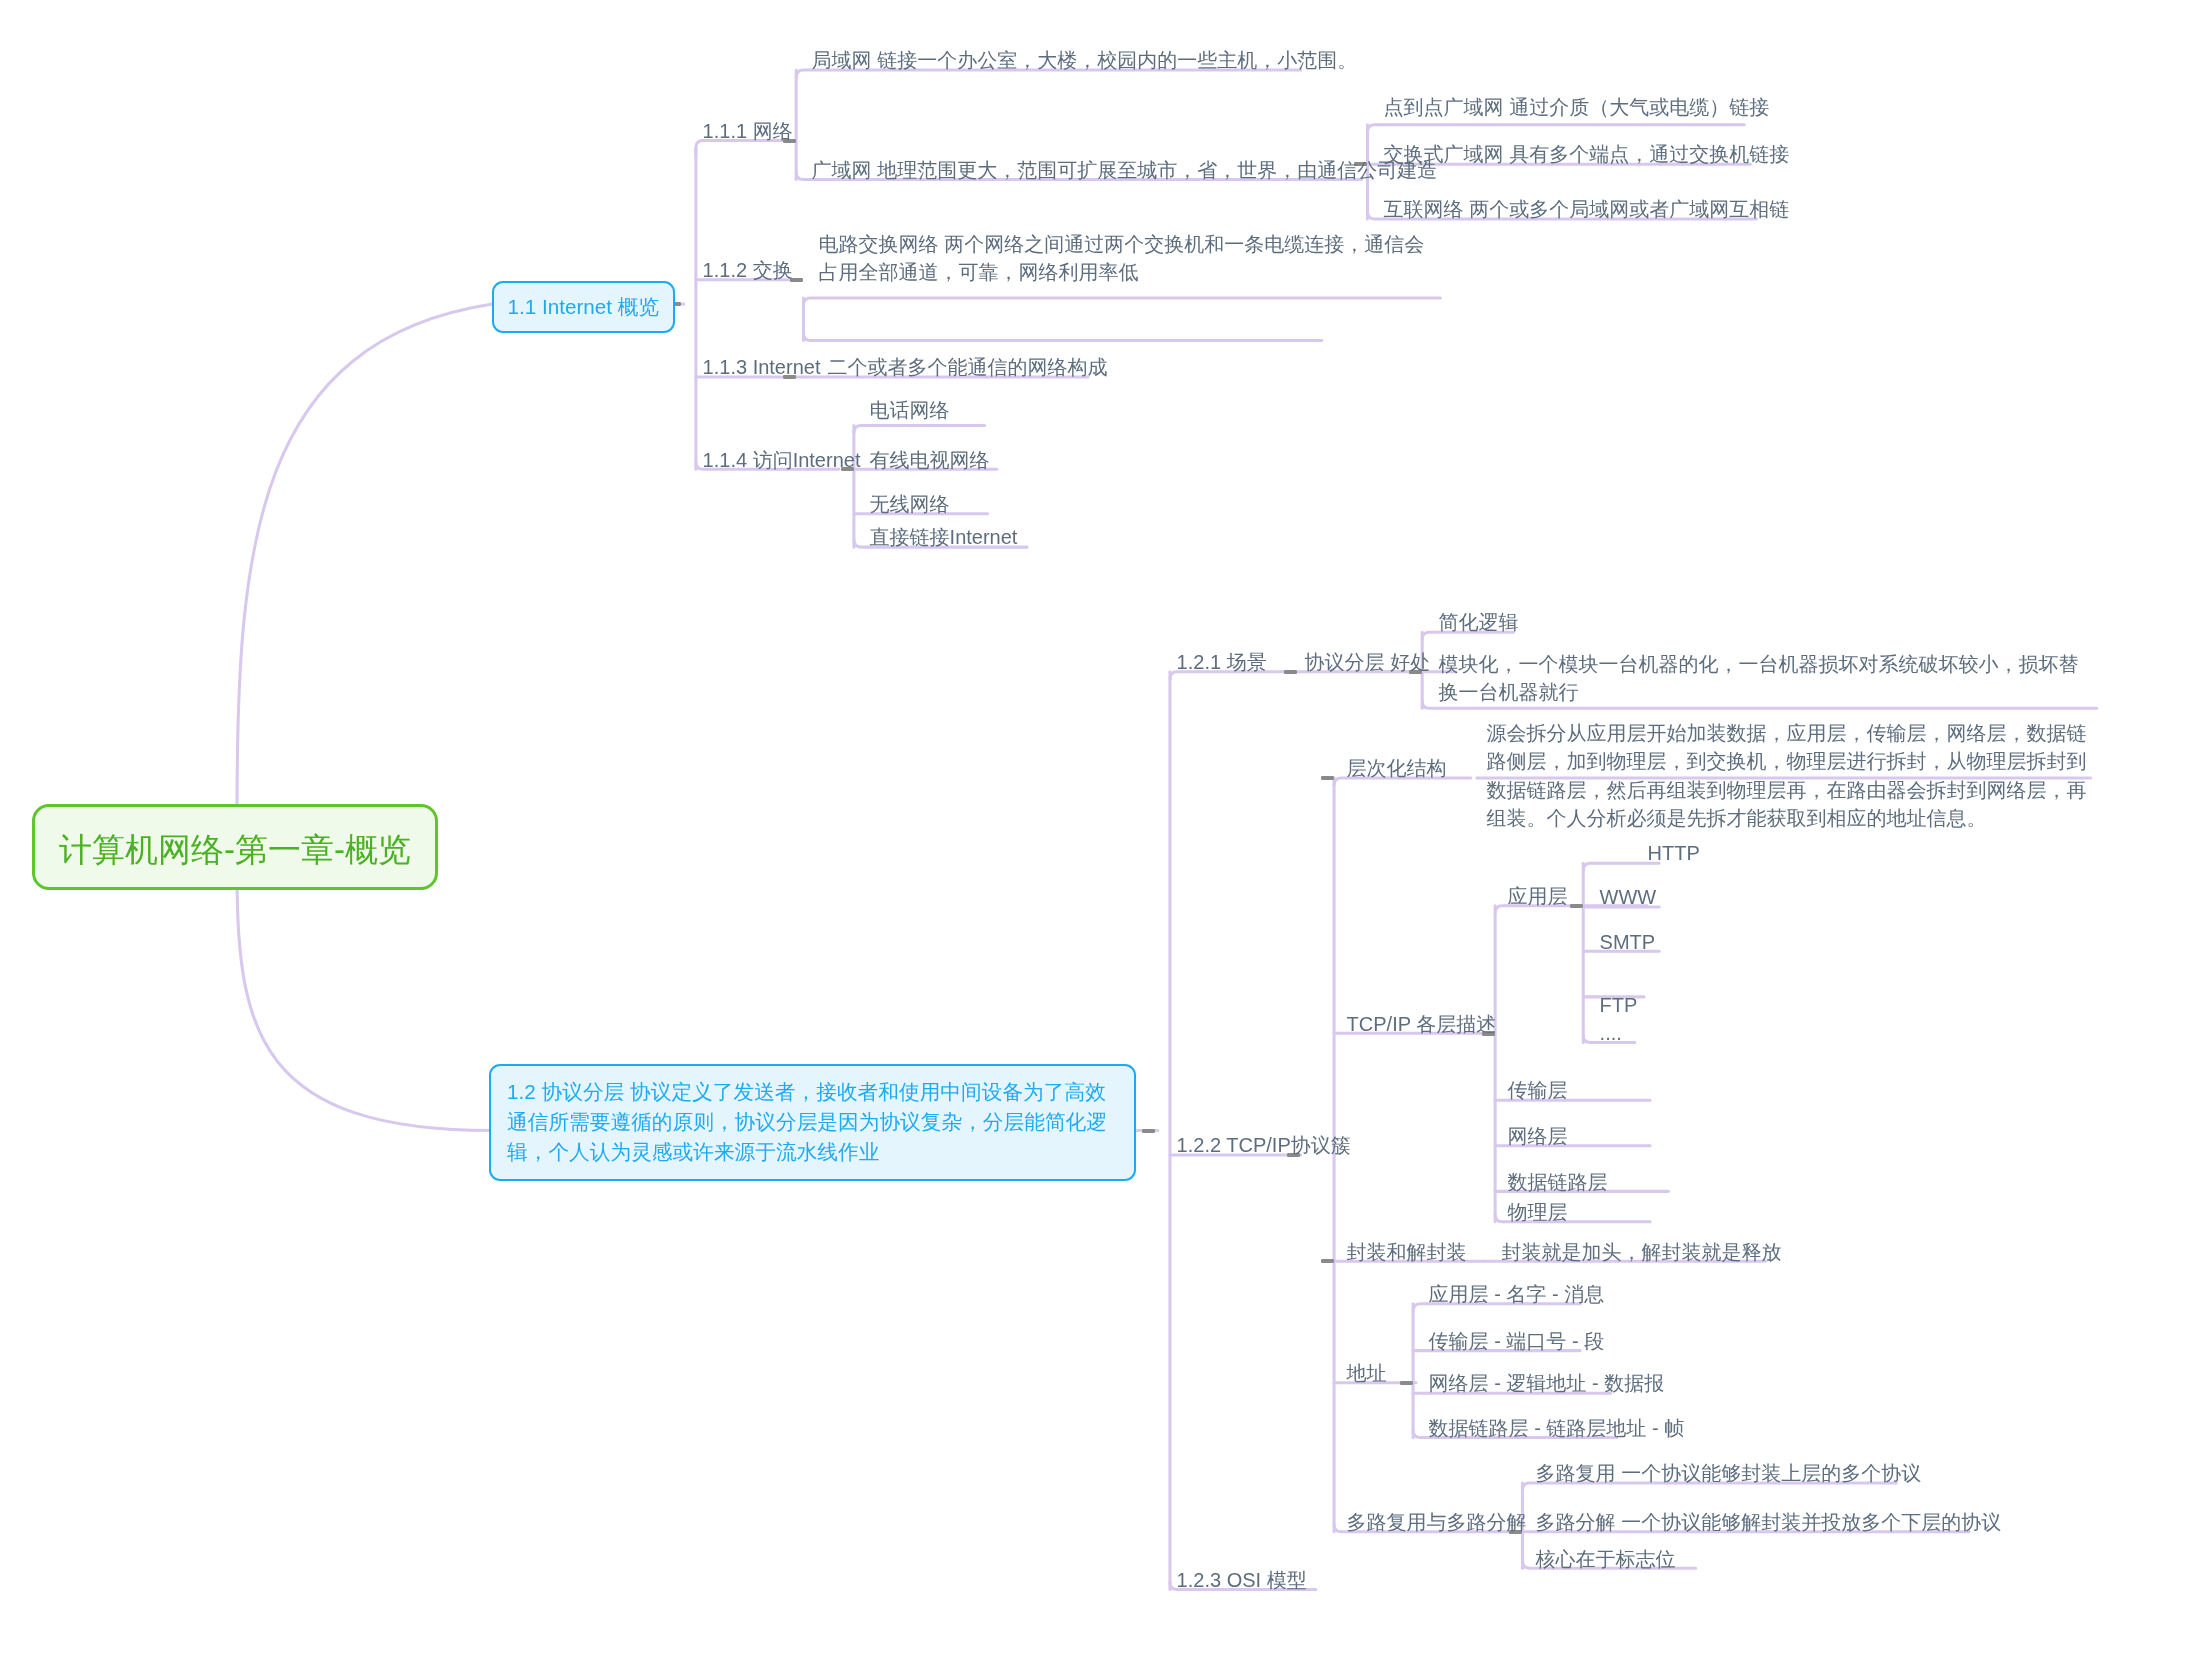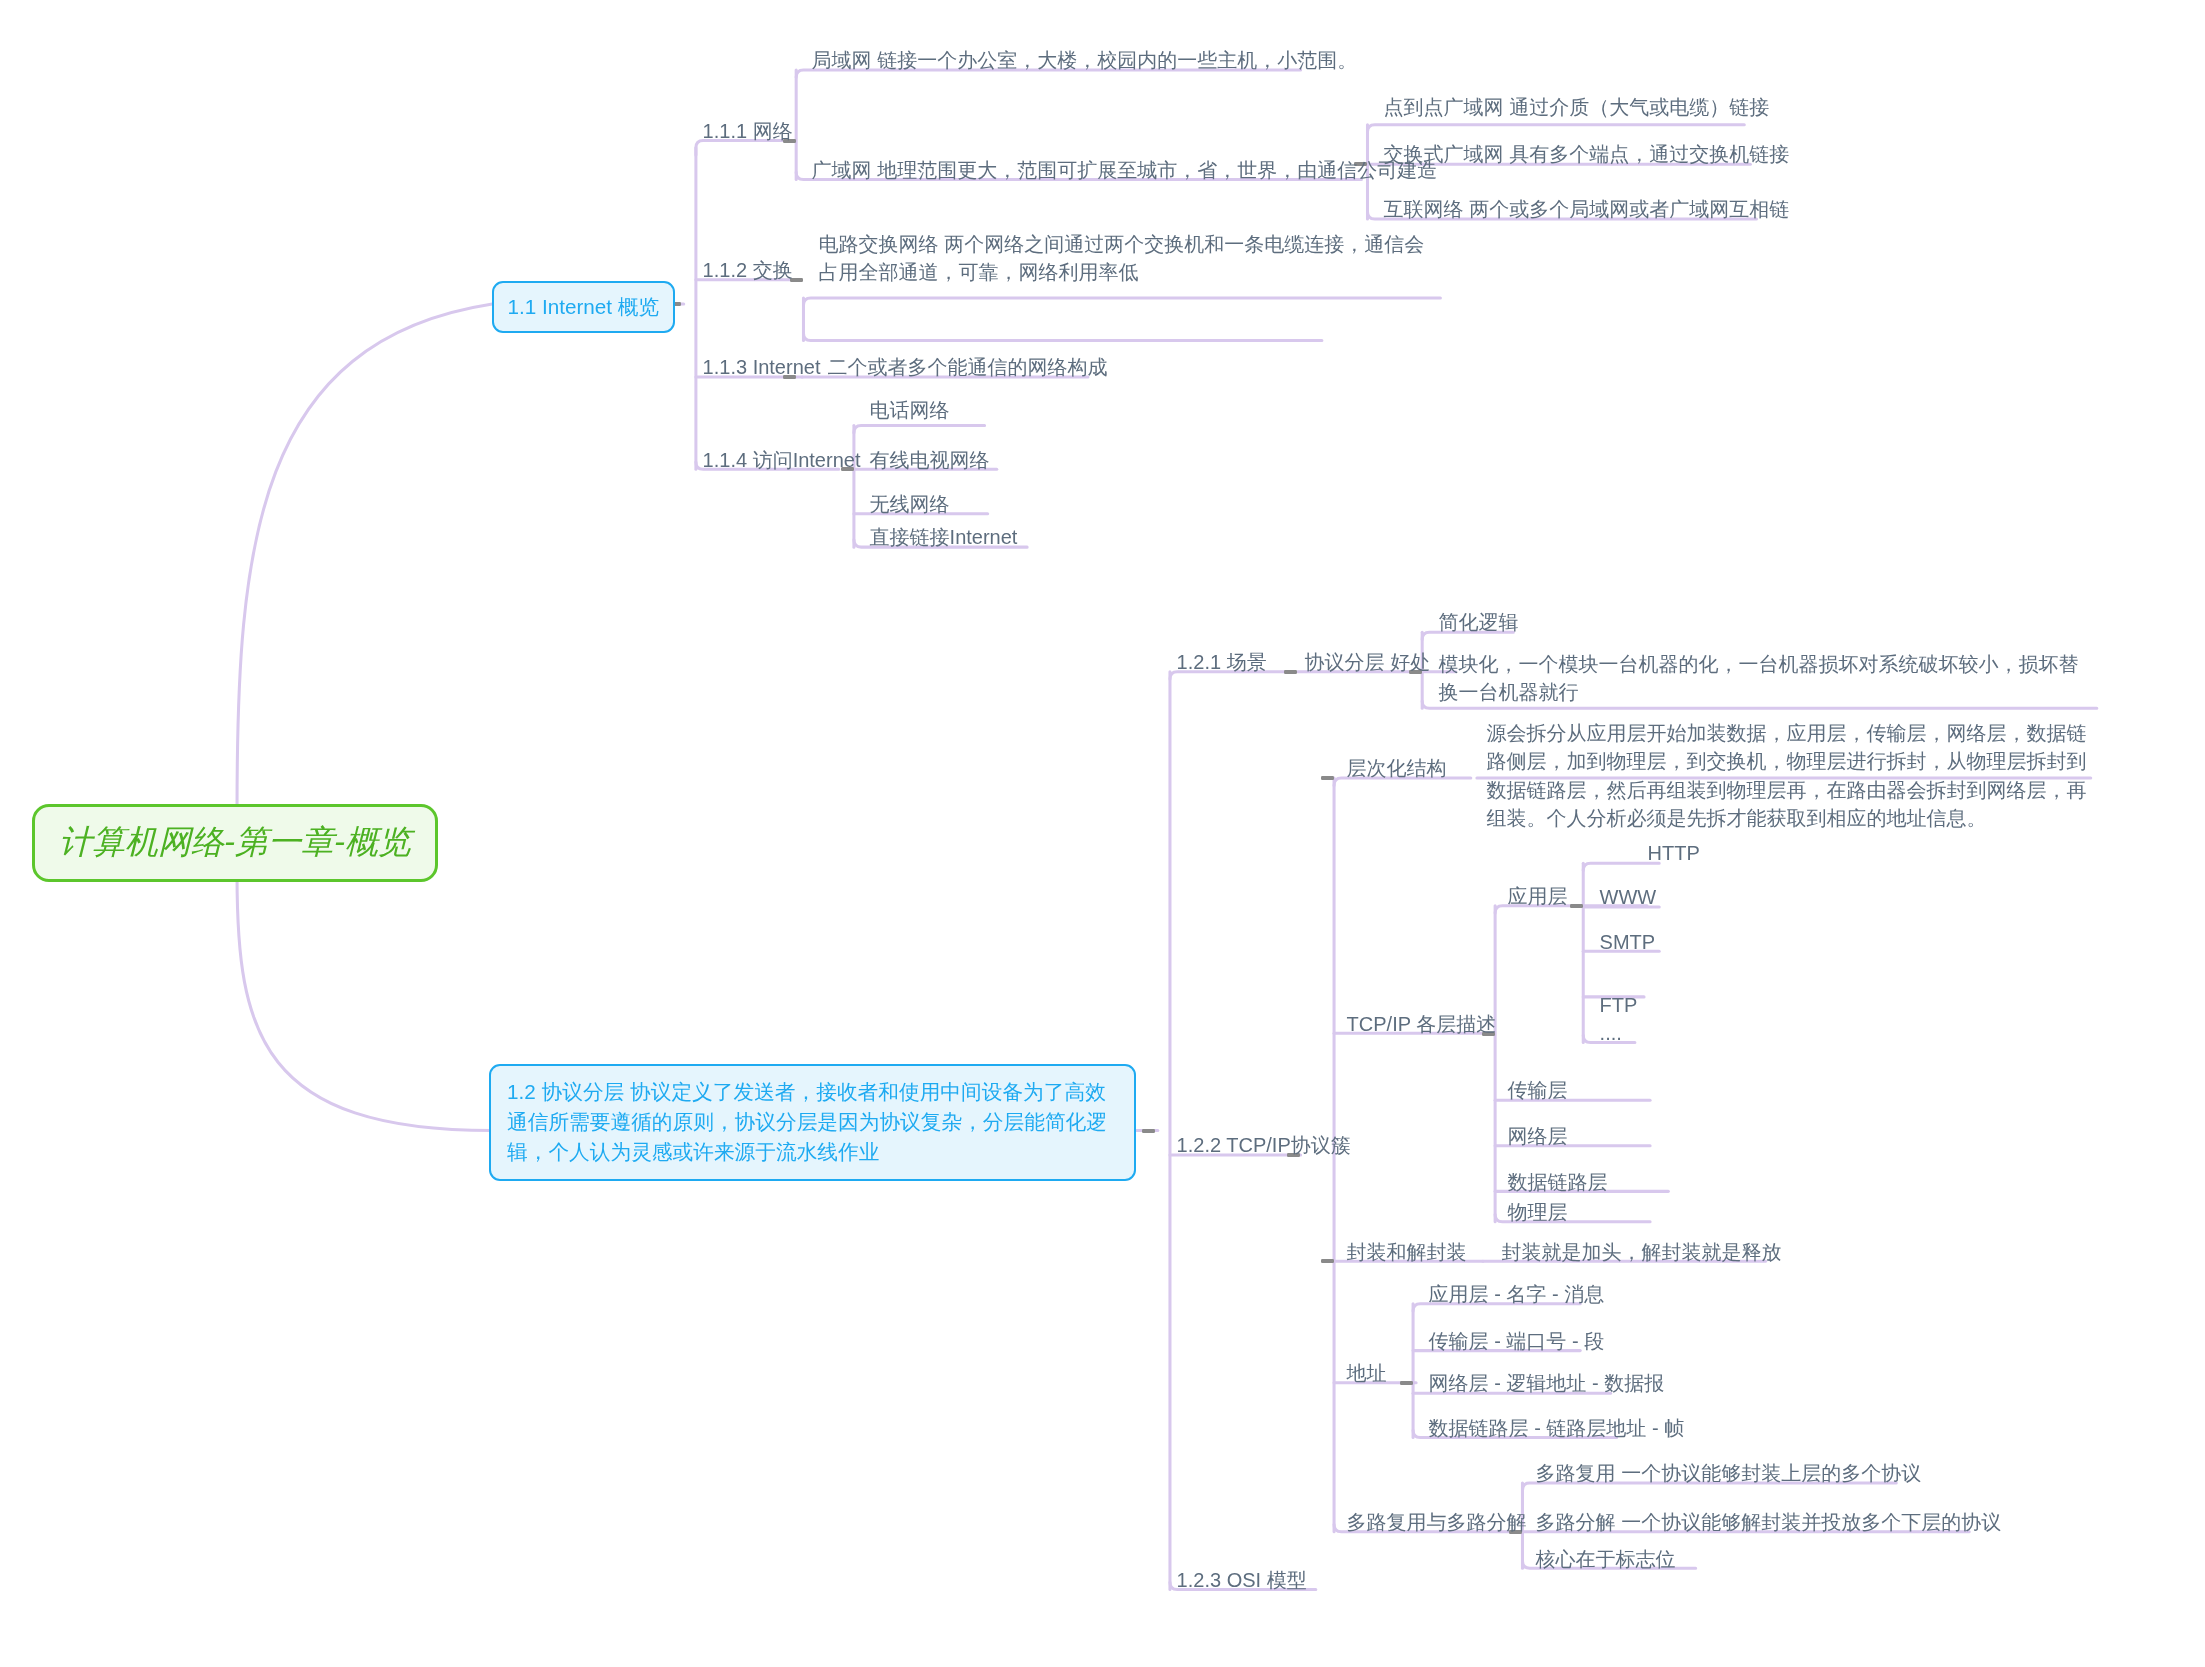--- a/index.html
+++ b/index.html
@@ -10,21 +10,21 @@
   }
   #canvas{position:absolute;left:0;top:0;width:2205px;height:1668px;}
   svg.links{position:absolute;left:0;top:0;width:2205px;height:1668px;pointer-events:none;}
 
   
   .node{position:absolute;box-sizing:border-box;}
 
   .root{
     border:3.6px solid #5cc62c;background:#effaea;border-radius:17px;
     color:#4cb122;font-size:33px;line-height:1.15;
-    padding:16px 24px 18px 24px;white-space:nowrap;font-style:italic;
+    padding:24px 24px 18px 24px;white-space:nowrap;
   }
 
   .topic{
     border:2.4px solid #1eaaf1;background:#e5f5fd;border-radius:11px;
     color:#1eaaf1;font-size:20.7px;line-height:1.45;
     padding:8.5px 13.4px 9.7px 13.4px;
   }
   .topic.multiline{padding:11px 16px 12px 16px;}
 
   

